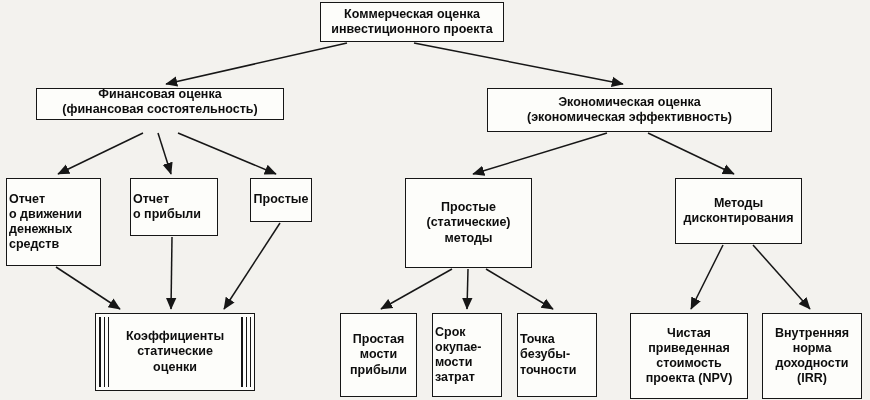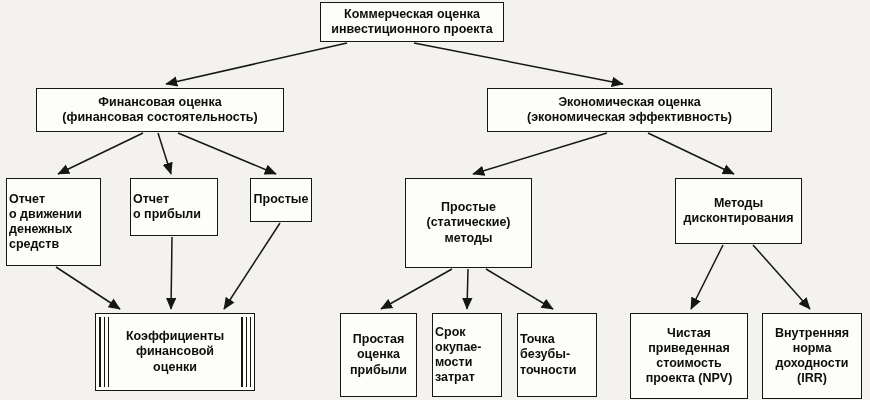--- a/index.html
+++ b/index.html
@@ -30,21 +30,21 @@
   }
   .node-label {
     white-space: pre-line;
     font-weight: bold;
     font-size: 12.5px;
     line-height: 1.22;
     color: #0d0d0d;
   }
   .node.left-align { justify-content: flex-start; text-align: left; padding-left: 2px; }
   .n-root      { left: 288px; top: 2px;   width: 184px; height: 40px; margin-left: 32px; }
-  .n-financial { left: 36px;  top: 88px;  width: 248px; height: 44px; }
+  .n-financial { left: 36px;  top: 88px;  width: 248px; height: 32px; align-items: flex-end; }
   .n-economic  { left: 487px; top: 88px;  width: 285px; height: 44px; }
   .n-cashflow  { left: 6px;   top: 178px; width: 95px;  height: 88px; }
   .n-profit    { left: 130px; top: 178px; width: 88px;  height: 58px; }
   .n-balance   { left: 250px; top: 178px; width: 62px;  height: 44px; }
   .n-ratios    { left: 95px;  top: 313px; width: 160px; height: 78px; padding: 2px 18px; }
   .n-simple    { left: 405px; top: 178px; width: 127px; height: 90px; }
   .n-discount  { left: 675px; top: 178px; width: 127px; height: 66px; }
   .n-snp       { left: 340px; top: 313px; width: 77px;  height: 84px; }
   .n-payback   { left: 432px; top: 313px; width: 70px;  height: 84px; }
   .n-breakeven { left: 517px; top: 313px; width: 80px;  height: 84px; }
@@ -117,38 +117,38 @@
     <span class="node-label">Отчет
 о прибыли</span>
   </div>
 
   <div class="node n-balance">
     <span class="node-label">Простые</span>
   </div>
 
   <div class="node n-ratios striped">
     <span class="node-label">Коэффициенты
-финансовой
+статические
 оценки</span>
   </div>
 
   <div class="node n-simple">
     <span class="node-label">Простые
 (статические)
 методы</span>
   </div>
 
   <div class="node n-discount">
     <span class="node-label">Методы
 дисконтирования</span>
   </div>
 
   <div class="node n-snp">
     <span class="node-label">Простая
-оценка
+мости
 прибыли</span>
   </div>
 
   <div class="node n-payback left-align">
     <span class="node-label">Срок
 окупае-
 мости
 затрат</span>
   </div>
 

